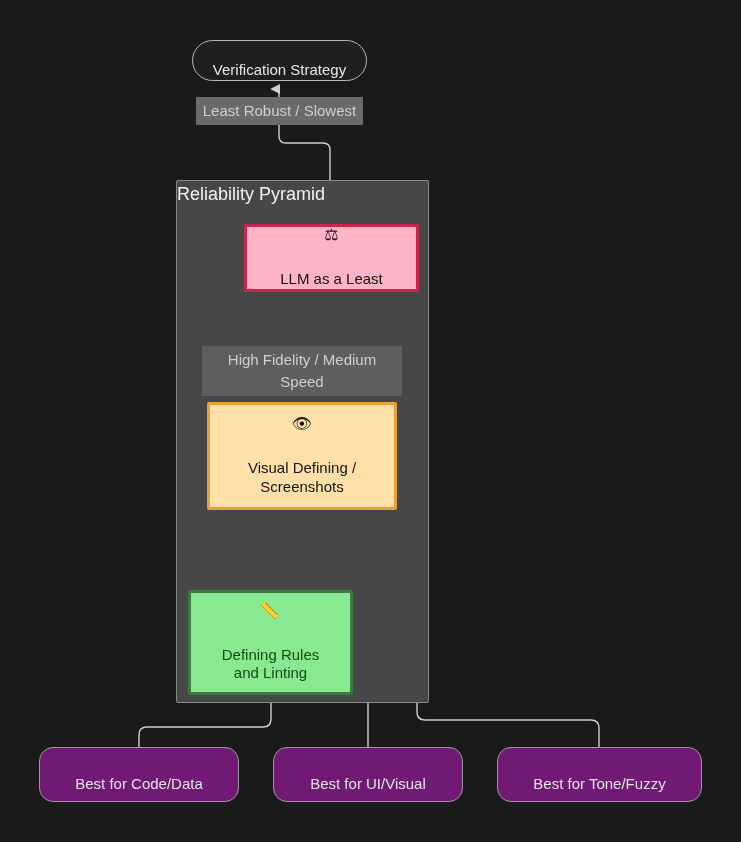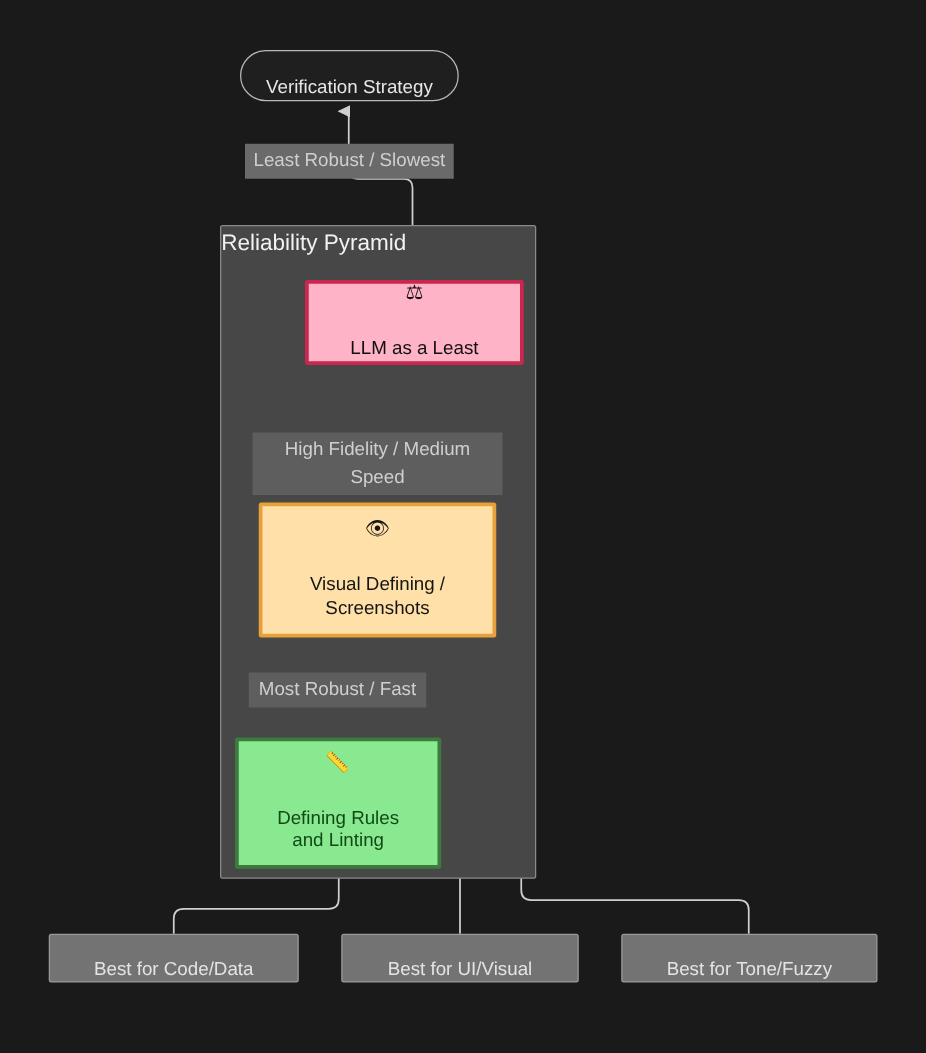--- a/index.html
+++ b/index.html
@@ -114,44 +114,44 @@
     display: block;
   }
   .node-label {
     display: block;
     white-space: pre-line;
     margin-top: 20px;
   }
 
   
   .outcome-box {
-    height: 39px;
-    background: #737373;
+    height: 55px;
+    background: #701a75;
     border: 1px solid #9a9a9a;
-    border-radius: 2px;
+    border-radius: 14px;
     color: #e4e4e4;
     font-size: 15px;
   }
   #node-best-code-data  { left: 39px;  top: 747px; width: 200px; }
   #node-best-ui-layout  { left: 273px; top: 747px; width: 190px; }
   #node-best-tone-fuzzy { left: 497px; top: 747px; width: 205px; }
 
   
   .edge-label {
     position: absolute;
     box-sizing: border-box;
     text-align: center;
     color: #cfcfcf;
     font-size: 15px;
     line-height: 1.45;
     padding: 3px 6px;
   }
   #edge-label-least-robust {
     left: 196px;
-    top: 115px;
+    top: 97px;
     width: 167px;
     background: #6a6a6a;
   }
   #edge-label-high-fidelity {
     left: 202px;
     top: 346px;
     width: 200px;
     background: #5e5e5e;
   }
   #edge-label-most-robust {
@@ -208,21 +208,20 @@
   <div class="node" id="node-defining-rules">
     <span class="node-icon">📏</span>
     <span class="node-label">Defining Rules
 and Linting</span>
   </div>
 
   <div class="edge-label" id="edge-label-least-robust">Least Robust / Slowest</div>
 
   <div class="edge-label" id="edge-label-high-fidelity">High Fidelity / Medium Speed</div>
 
-  <div class="edge-label" id="edge-label-most-robust">Most Robust / Fast</div>
 
   <div class="node outcome-box" id="node-best-code-data">
     <span class="node-label">Best for Code/Data</span>
   </div>
 
   <div class="node outcome-box" id="node-best-ui-layout">
     <span class="node-label">Best for UI/Visual</span>
   </div>
 
   <div class="node outcome-box" id="node-best-tone-fuzzy">

